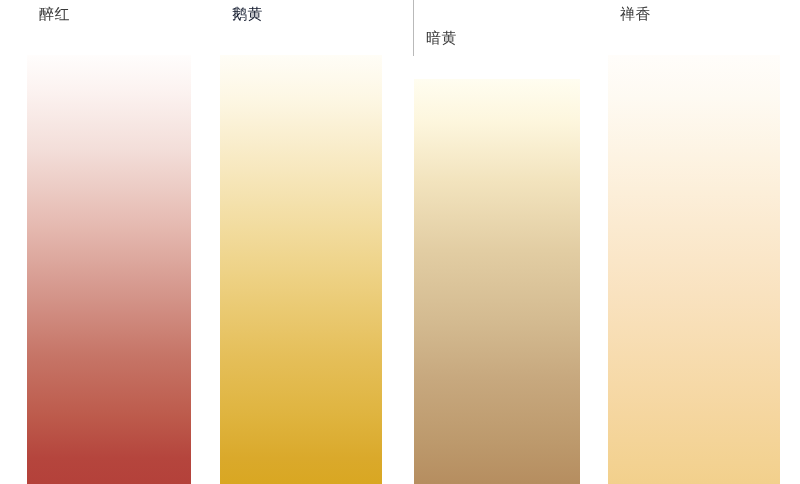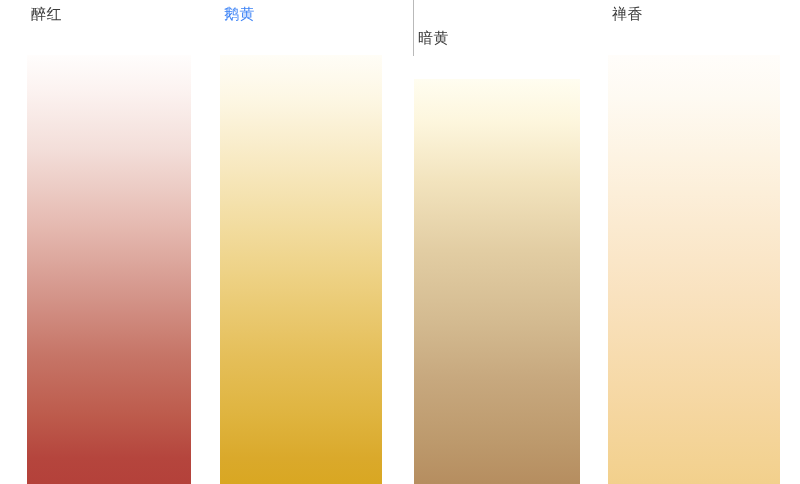--- a/index.html
+++ b/index.html
@@ -24,21 +24,21 @@
 
   .swatch-column {
     position: absolute;
     top: 0;
     height: 484px;
   }
 
   .swatch-label {
     position: absolute;
     top: 4px;
-    left: 4px;
+    left: 12px;
     font-size: 15px;
     line-height: 20px;
     color: #3a3a3a;
     letter-spacing: 0.5px;
     white-space: nowrap;
     font-family: "DejaVu Sans", "Liberation Sans", sans-serif;
   }
 
   .swatch-chip {
     position: absolute;
@@ -72,21 +72,21 @@
 <div id="palette-board" style="background: rgb(255, 255, 255);">
 
   <div class="column-divider" id="divider-before-column-3" style="background: rgb(185, 185, 185);"></div>
 
   <div class="swatch-column" id="column-1">
     <div class="swatch-label" style="color: rgb(58, 58, 58);">醉红</div>
     <div class="swatch-chip" style="background-image: linear-gradient(rgb(255, 253, 252) 0%, rgb(252, 243, 241) 8%, rgb(243, 222, 217) 22%, rgb(229, 185, 176) 40%, rgb(212, 149, 138) 56%, rgb(198, 117, 103) 70%, rgb(189, 91, 76) 84%, rgb(181, 69, 61) 94%, rgb(180, 65, 58) 100%);"></div>
   </div>
 
   <div class="swatch-column" id="column-2">
-    <div class="swatch-label" style="color: #3b82f6;">鹅黄</div>
+    <div class="swatch-label" style="color: #0f172a;">鹅黄</div>
     <div class="swatch-chip" style="background-image: linear-gradient(rgb(255, 253, 246) 0%, rgb(253, 247, 228) 10%, rgb(248, 234, 196) 24%, rgb(242, 220, 159) 40%, rgb(236, 206, 124) 55%, rgb(229, 191, 90) 70%, rgb(223, 180, 63) 84%, rgb(218, 169, 43) 94%, rgb(217, 167, 34) 100%);"></div>
   </div>
 
   <div class="swatch-column" id="column-3">
     <div class="swatch-label" style="color: rgb(58, 58, 58);">暗黄</div>
     <div class="swatch-chip" style="background-image: linear-gradient(rgb(255, 253, 240) 0%, rgb(253, 246, 221) 10%, rgb(242, 227, 189) 24%, rgb(226, 205, 163) 40%, rgb(212, 187, 145) 56%, rgb(199, 168, 126) 70%, rgb(189, 154, 109) 84%, rgb(182, 142, 96) 94%, rgb(179, 137, 91) 100%);"></div>
   </div>
 
   <div class="swatch-column" id="column-4">
     <div class="swatch-label" style="color: rgb(58, 58, 58);">禅香</div>

